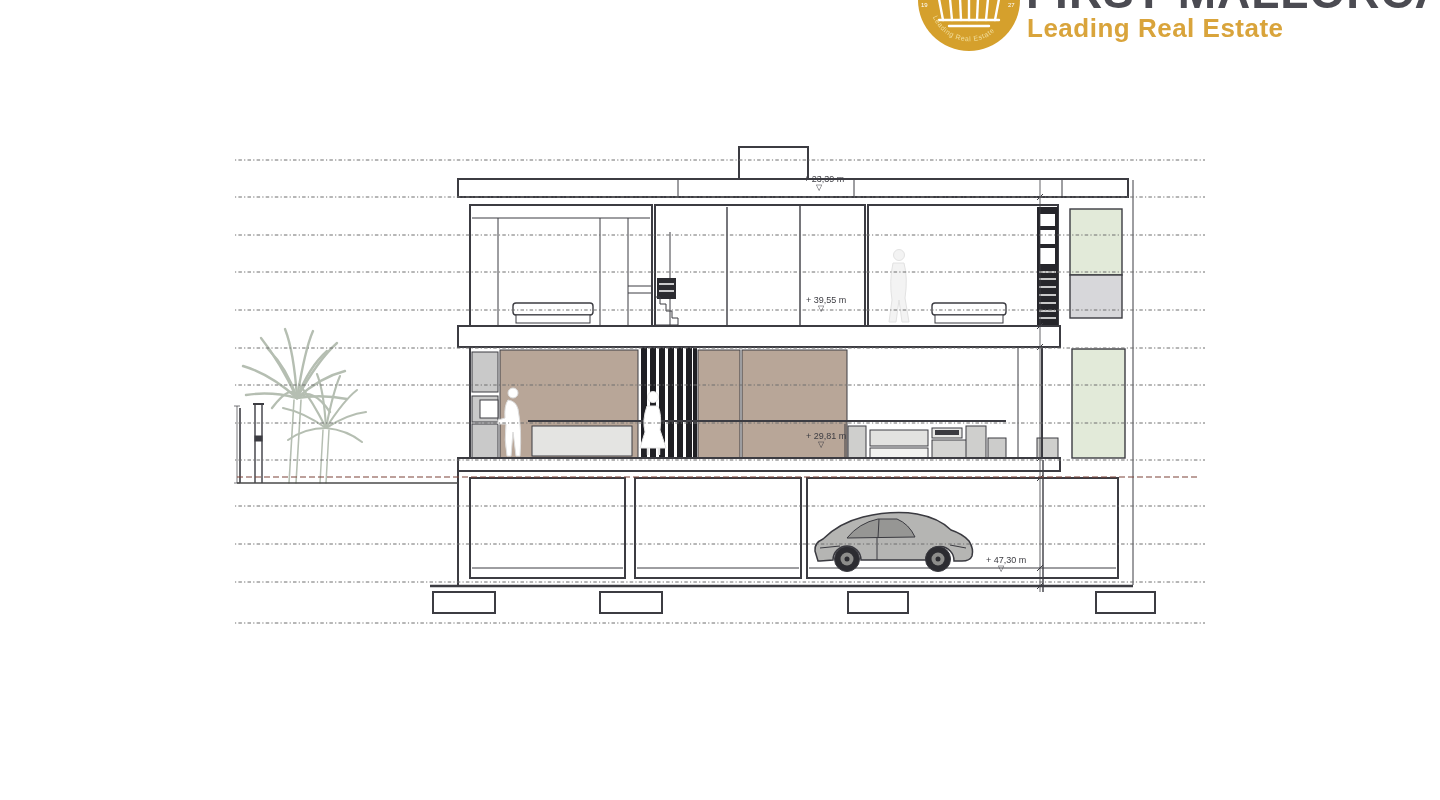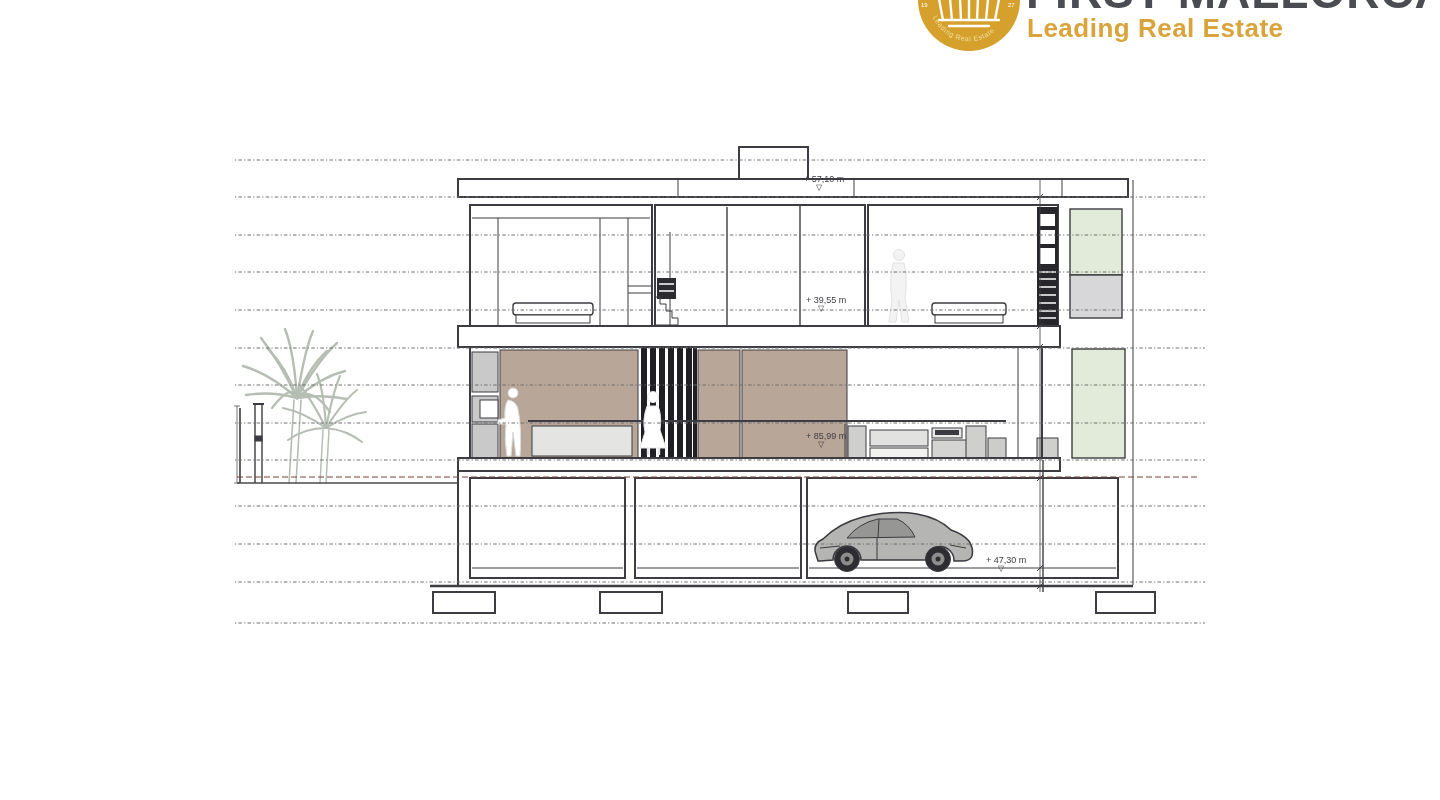--- a/index.html
+++ b/index.html
@@ -234,27 +234,27 @@
       <line x1="235" y1="385" x2="1205" y2="385"></line>
       <line x1="235" y1="423" x2="1205" y2="423"></line>
       <line x1="235" y1="460" x2="1205" y2="460"></line>
       <line x1="235" y1="506" x2="1205" y2="506"></line>
       <line x1="235" y1="544" x2="1205" y2="544"></line>
       <line x1="235" y1="582" x2="1205" y2="582"></line>
       <line x1="235" y1="623" x2="1205" y2="623"></line>
     </g>
   </svg>
 
-  <div class="elev-label" style="left:804px;top:174px;">+ 57,10 m</div>
+  <div class="elev-label" style="left:804px;top:174px;">+ 23,39 m</div>
   <div class="bench" style="left:816px;top:184px;">▽</div>
 
   <div class="elev-label" style="left:806px;top:295px;">+ 39,55 m</div>
   <div class="bench" style="left:818px;top:305px;">▽</div>
 
-  <div class="elev-label" style="left:806px;top:431px;">+ 85,99 m</div>
+  <div class="elev-label" style="left:806px;top:431px;">+ 29,81 m</div>
   <div class="bench" style="left:818px;top:441px;">▽</div>
 
   <div class="elev-label" style="left:986px;top:555px;text-align:right;">+ 47,30 m</div>
   <div class="bench" style="left:998px;top:565px;">▽</div>
 
   <svg class="emblem-svg" viewBox="0 0 106 106" xmlns="http://www.w3.org/2000/svg">
     <circle cx="53" cy="53" r="51" fill="#d5a02c"></circle>
     <g stroke="#ffffff" stroke-width="2.4" fill="none" stroke-linecap="round">
       <path d="M23,73 L83,73"></path>
       <path d="M33,79 L73,79"></path>

